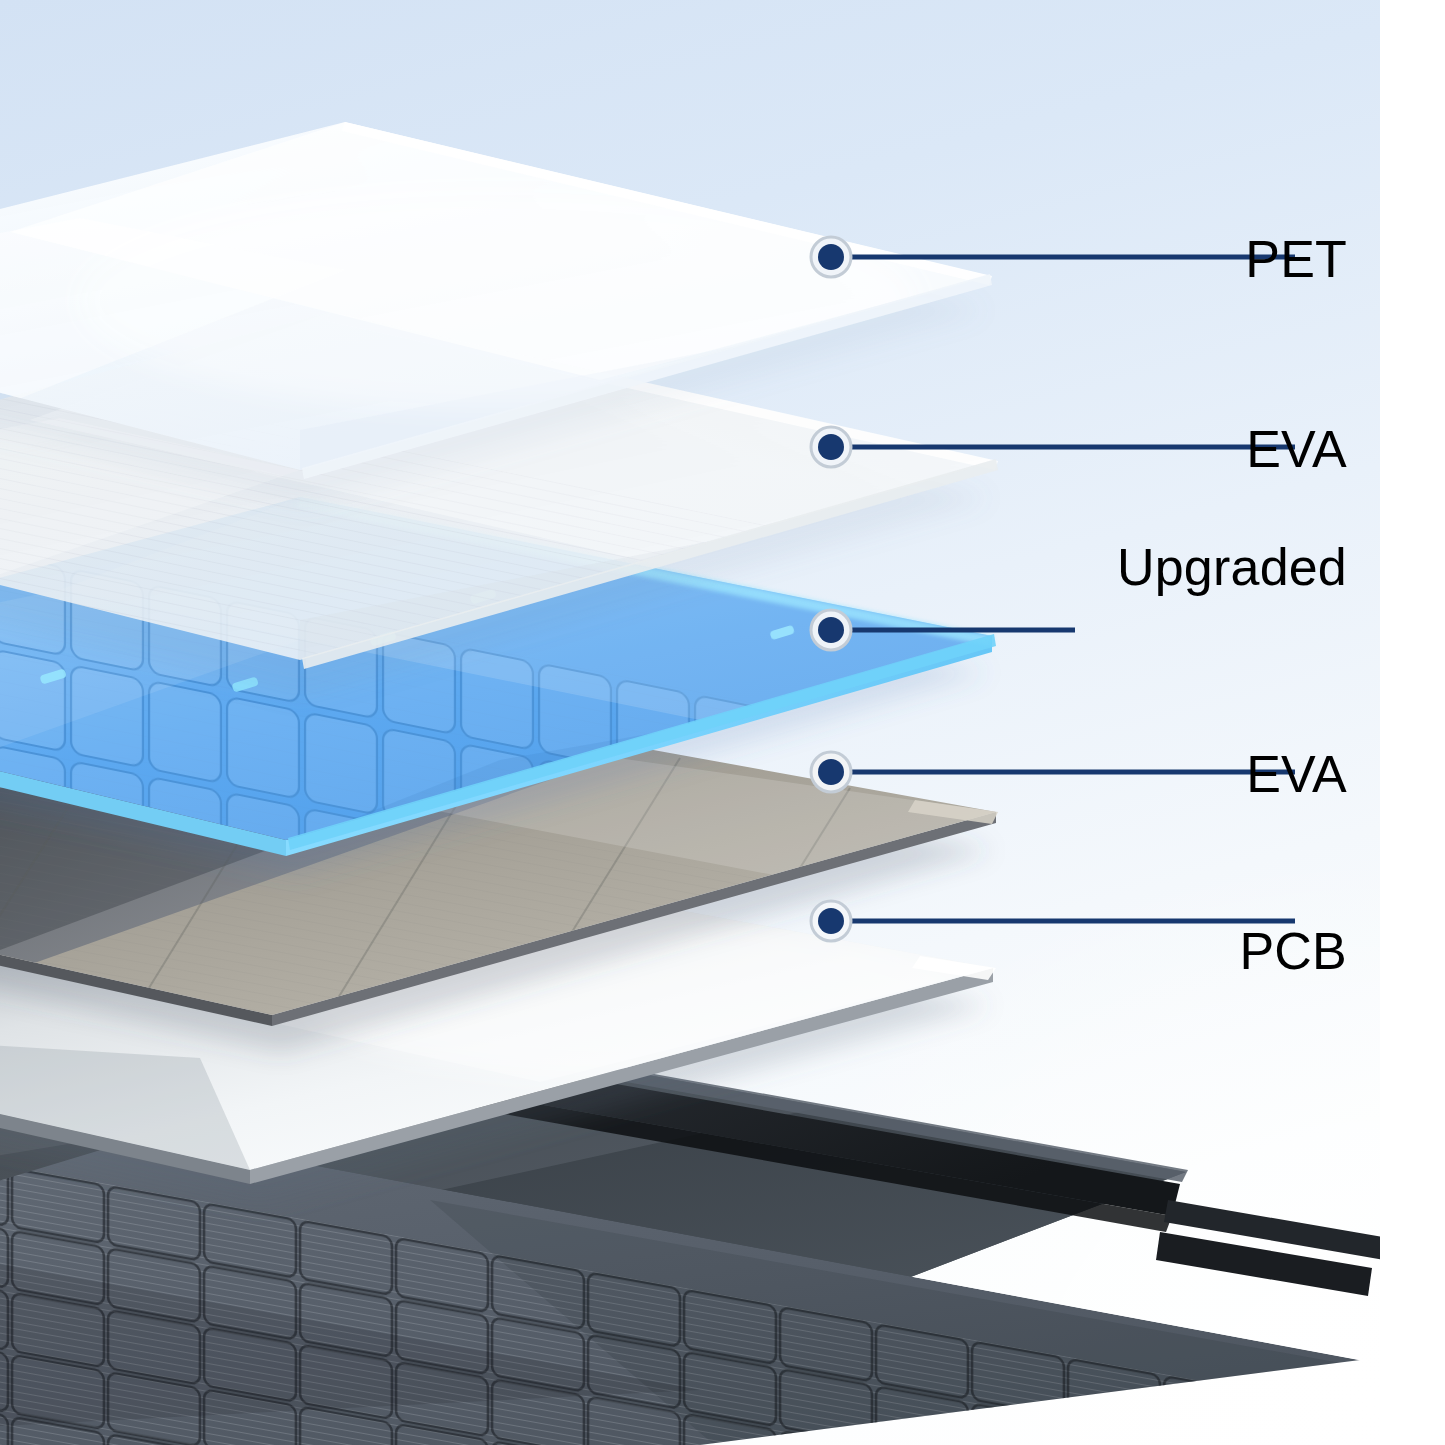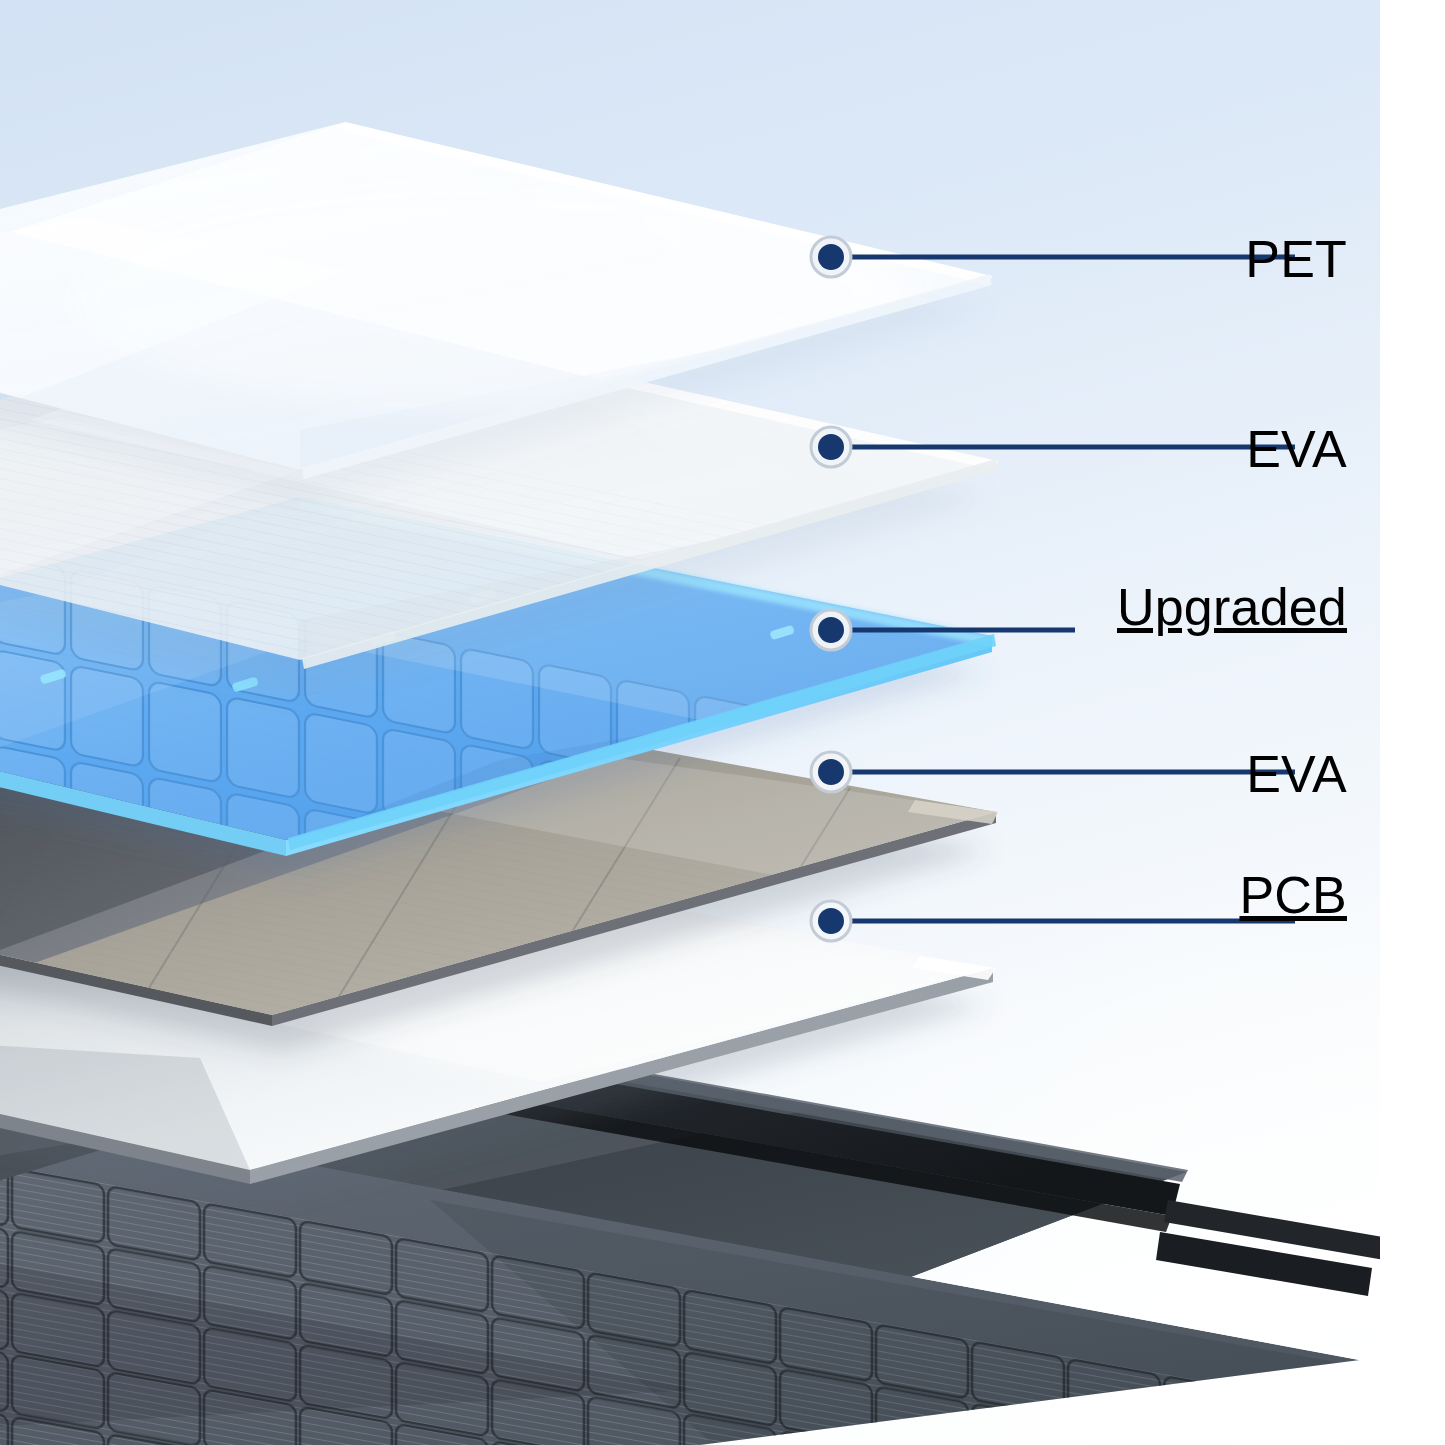--- a/index.html
+++ b/index.html
@@ -343,21 +343,21 @@
         <circle cx="831" cy="921" r="20" fill="#f4f7fa" stroke="#c3ccd6" stroke-width="3"></circle>
         <circle cx="831" cy="921" r="13" fill="#17386f"></circle>
       </g>
     </g>
   </svg>
 
   <div class="label-text" style="right:33px; top:228px;">PET</div>
 
   <div class="label-text" style="right:33px; top:418px;">EVA</div>
 
-  <div class="label-text two-line" style="right:33px; top:576px;text-decoration:underline;">
+  <div class="label-text two-line" style="right:33px; top:536px;">
     <span>Upgraded</span><br>
   </div>
 
   <div class="label-text" style="right:33px; top:743px;">EVA</div>
 
-  <div class="label-text" style="right:33px; top:864px;text-decoration:underline;">PCB</div>
+  <div class="label-text" style="right:33px; top:920px;">PCB</div>
 
 </div>
 
 </body></html>

